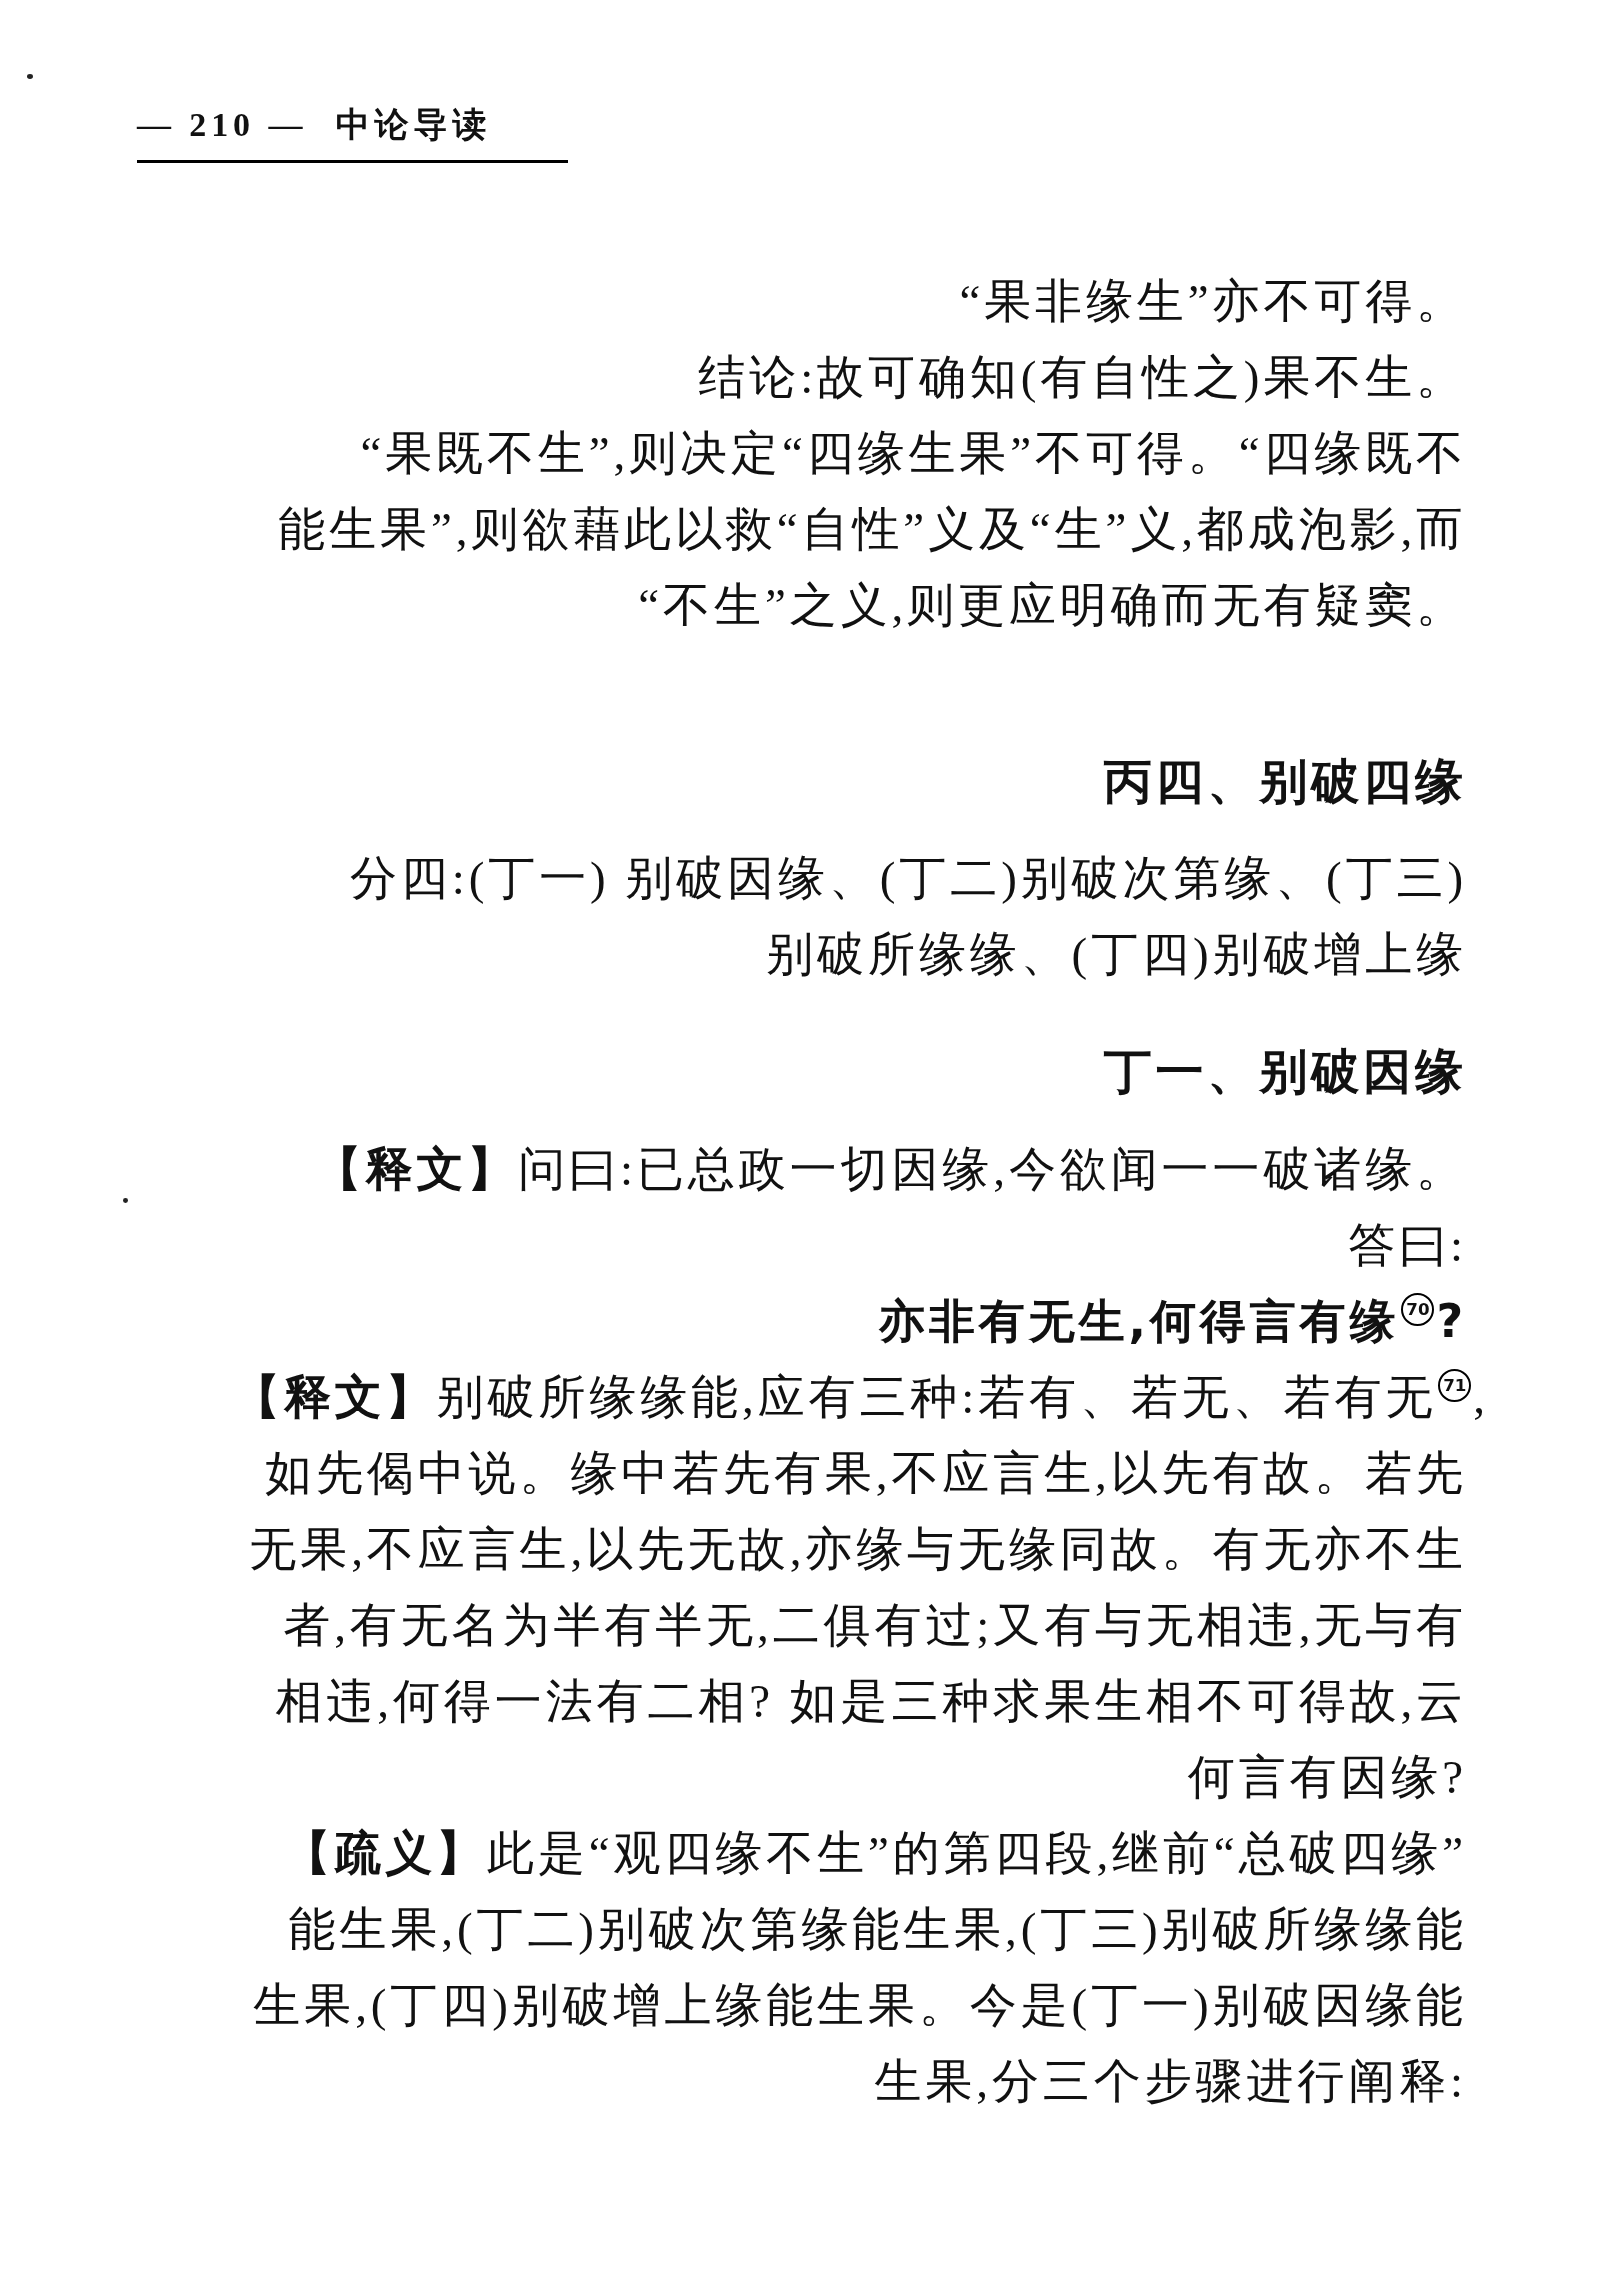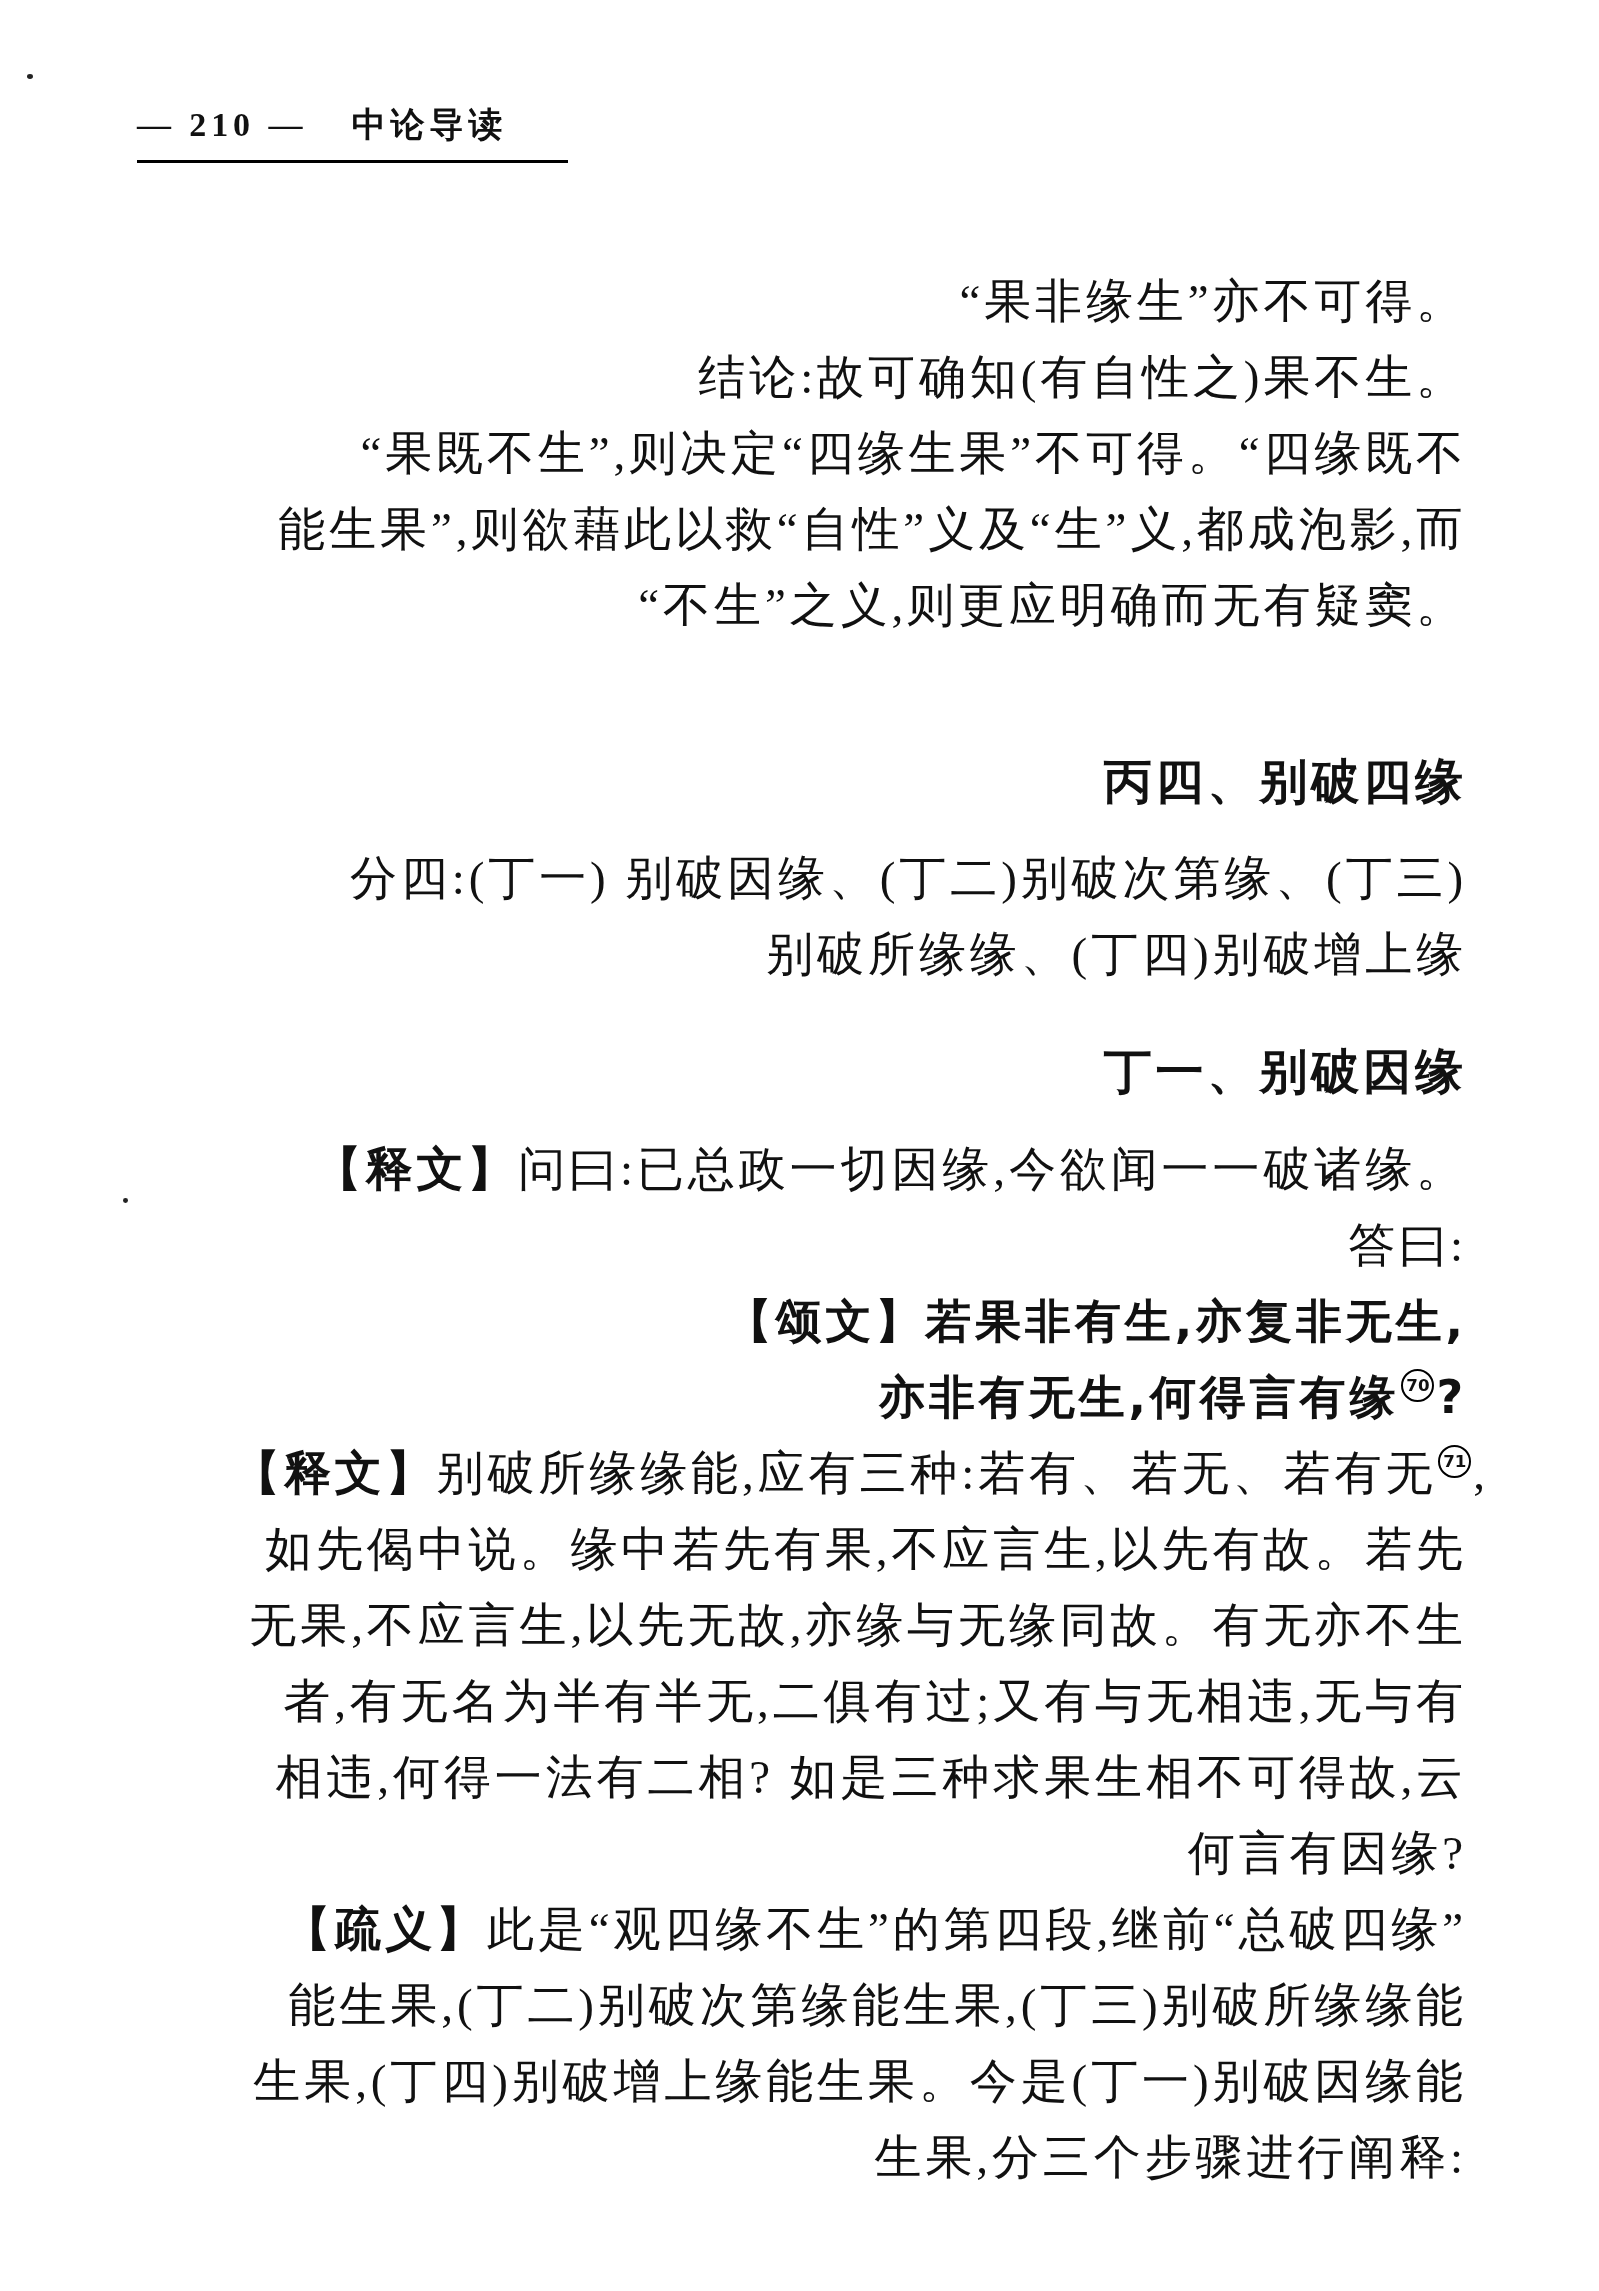--- a/index.html
+++ b/index.html
@@ -31,21 +31,21 @@
   header.running-head {
     display: inline-block;
     font-size: 34px;
     font-weight: 600;
     letter-spacing: 4.9px;
     padding-bottom: 11.8px;
     border-bottom: 3.9px solid #000;
     width: 431px;
     white-space: nowrap;
   }
-  header.running-head .book-title { margin-left: 31px; }
+  header.running-head .book-title { margin-left: 15px; }
 
   main.body-text { margin-top: 100px; }
 
   .line {
     font-size: 47px;
     line-height: 76px;
     height: 76px;
     letter-spacing: 3.9px;
     white-space: nowrap;
     text-align: right;
@@ -112,23 +112,20 @@
     <div class="line indent mt-after-head">分四:(丁一) 别破因缘、(丁二)别破次第缘、(丁三)</div>
     <div class="line">别破所缘缘、(丁四)别破增上缘</div>
 
     <div class="line heading mt-sub">丁一、别破因缘</div>
 
     <div class="line indent mt-after-head">
       <span class="tag">【释文】</span><span>问曰:已总政一切因缘,今欲闻一一破诸缘。</span>
     </div>
     <div class="line">答曰:</div>
 
-    <div class="line verse indent">
-      <span class="tag">【颂文】</span><span>若果非有生,亦复非无生,</span>
-    </div>
     <div class="line verse indent-verse">
       <span>亦非有无生,何得言有缘</span><span class="footnote-ref">70</span><span>?</span>
     </div>
 
     <div class="line indent">
       <span class="tag">【释文】</span><span>别破所缘缘能,应有三种:若有、若无、若有无</span><span class="footnote-ref">71</span><span>,</span>
     </div>
     <div class="line">如先偈中说。缘中若先有果,不应言生,以先有故。若先</div>
     <div class="line">无果,不应言生,以先无故,亦缘与无缘同故。有无亦不生</div>
     <div class="line">者,有无名为半有半无,二俱有过;又有与无相违,无与有</div>

